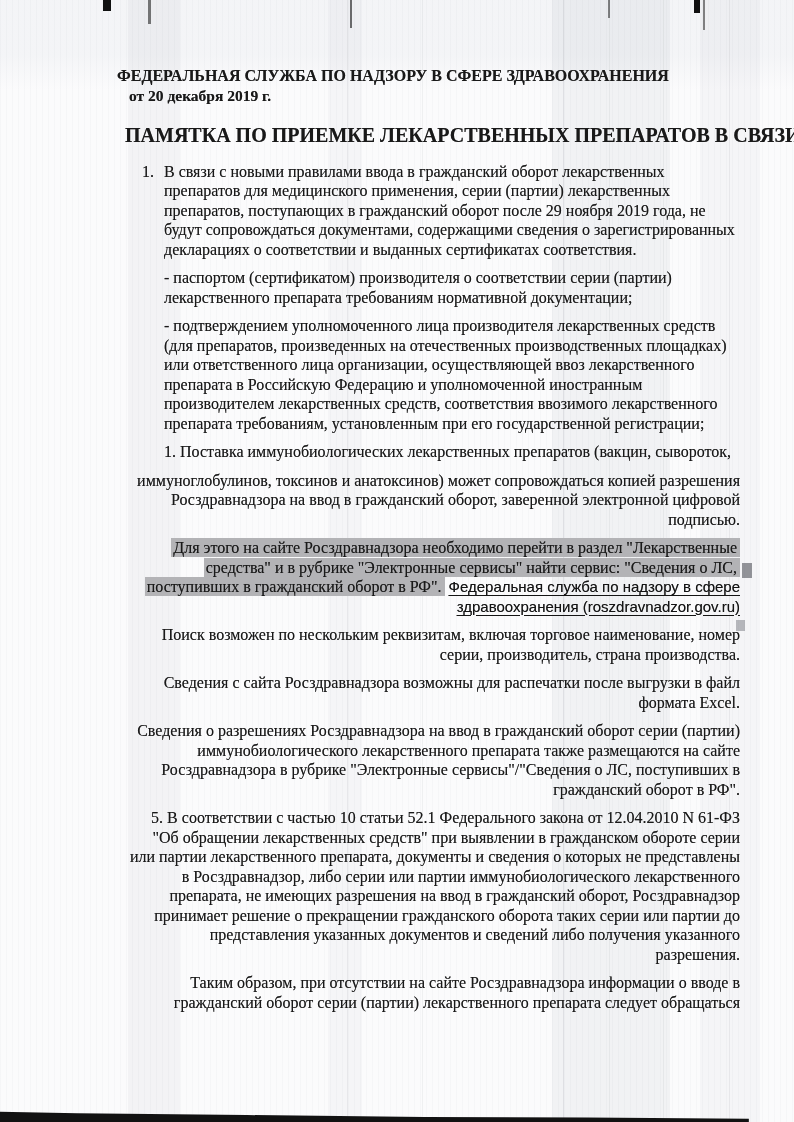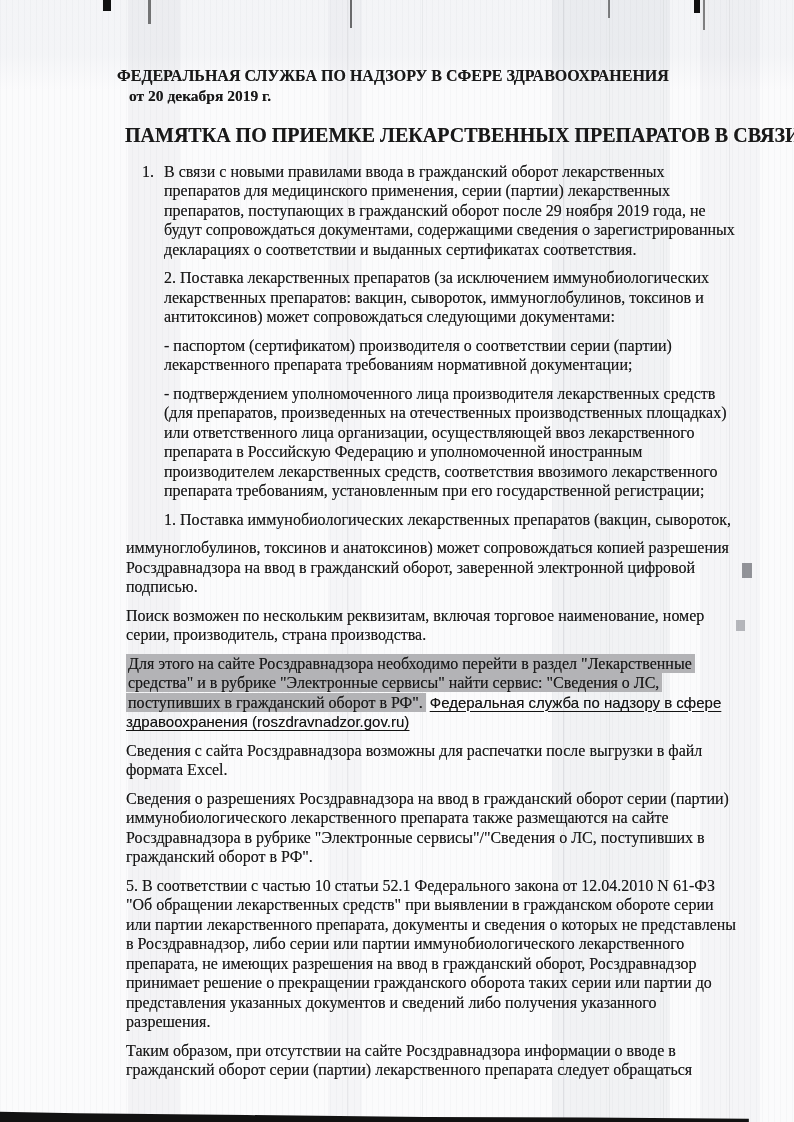--- a/index.html
+++ b/index.html
@@ -41,21 +41,21 @@
   }
   .org{margin:0;font-weight:bold;font-size:16px;line-height:20px;}
   .date{margin:0 0 0 12px;font-weight:bold;font-size:15.5px;line-height:20px;}
   .doc-title{margin:14px 0 0 8px;font-weight:bold;font-size:20px;line-height:30.5px;width:640px;}
   .doc-title div{white-space:nowrap;}
   .body-text{margin-top:11px;}
   .body-text p{margin:9px;}
   .list-block{margin-left:38px;width:594px;}
   .item1{text-indent:-22px;}
   .item-num{display:inline-block;width:22px;text-indent:0;}
-  .flush-block{width:632px;}
+  .flush-block{width:632px;text-align:right;}
   mark{
     background:#b3b3b6;
     color:inherit;
     padding:1px 3px 1px 2px;
     box-decoration-break:clone;
     -webkit-box-decoration-break:clone;
   }
   .weblink{
     font-family:"Liberation Sans","DejaVu Sans",sans-serif;
     font-size:15px;
@@ -94,30 +94,29 @@
     <p class="org">ФЕДЕРАЛЬНАЯ СЛУЖБА ПО НАДЗОРУ В СФЕРЕ ЗДРАВООХРАНЕНИЯ</p>
     <p class="date">от 20 декабря 2019 г.</p>
 
     <div class="doc-title">
       <div>ПАМЯТКА ПО ПРИЕМКЕ ЛЕКАРСТВЕННЫХ ПРЕПАРАТОВ В СВЯЗИ С</div>
     </div>
 
     <div class="body-text">
       <div class="list-block">
         <p class="item1"><span class="item-num">1.</span><span>В связи с новыми правилами ввода в гражданский оборот лекарственных препаратов для медицинского применения, серии (партии) лекарственных препаратов, поступающих в гражданский оборот после 29 ноября 2019 года, не будут сопровождаться документами, содержащими сведения о зарегистрированных декларациях о соответствии и выданных сертификатах соответствия.</span></p>
-        <p>2. Поставка лекарственных препаратов (за исключением иммунобиологических лекарственных препаратов: вакцин, сывороток, иммуноглобулинов, токсинов и антитоксинов) может сопровождаться следующими документами:</p>
         <p>- паспортом (сертификатом) производителя о соответствии серии (партии) лекарственного препарата требованиям нормативной документации;</p>
         <p>- подтверждением уполномоченного лица производителя лекарственных средств (для препаратов, произведенных на отечественных производственных площадках) или ответственного лица организации, осуществляющей ввоз лекарственного препарата в Российскую Федерацию и уполномоченной иностранным производителем лекарственных средств, соответствия ввозимого лекарственного препарата требованиям, установленным при его государственной регистрации;</p>
         <p>1. Поставка иммунобиологических лекарственных препаратов (вакцин, сывороток,</p>
       </div>
 
       <div class="flush-block">
         <p>иммуноглобулинов, токсинов и анатоксинов) может сопровождаться копией разрешения Росздравнадзора на ввод в гражданский оборот, заверенной электронной цифровой подписью.</p>
+        <p><mark>Для этого на сайте Росздравнадзора необходимо перейти в раздел "Лекарственные средства" и в рубрике "Электронные сервисы" найти сервис: "Сведения о ЛС, поступивших в гражданский оборот в РФ".</mark> <a class="weblink">Федеральная служба по надзору в сфере здравоохранения (roszdravnadzor.gov.ru)</a></p>
         <p>Поиск возможен по нескольким реквизитам, включая торговое наименование, номер серии, производитель, страна производства.</p>
-        <p><mark>Для этого на сайте Росздравнадзора необходимо перейти в раздел "Лекарственные средства" и в рубрике "Электронные сервисы" найти сервис: "Сведения о ЛС, поступивших в гражданский оборот в РФ".</mark> <a class="weblink">Федеральная служба по надзору в сфере здравоохранения (roszdravnadzor.gov.ru)</a></p>
         <p>Сведения с сайта Росздравнадзора возможны для распечатки после выгрузки в файл формата Excel.</p>
         <p>Сведения о разрешениях Росздравнадзора на ввод в гражданский оборот серии (партии) иммунобиологического лекарственного препарата также размещаются на сайте Росздравнадзора в рубрике "Электронные сервисы"/"Сведения о ЛС, поступивших в гражданский оборот в РФ".</p>
         <p>5. В соответствии с частью 10 статьи 52.1 Федерального закона от 12.04.2010 N 61-ФЗ "Об обращении лекарственных средств" при выявлении в гражданском обороте серии или партии лекарственного препарата, документы и сведения о которых не представлены в Росздравнадзор, либо серии или партии иммунобиологического лекарственного препарата, не имеющих разрешения на ввод в гражданский оборот, Росздравнадзор принимает решение о прекращении гражданского оборота таких серии или партии до представления указанных документов и сведений либо получения указанного разрешения.</p>
         <p>Таким образом, при отсутствии на сайте Росздравнадзора информации о вводе в гражданский оборот серии (партии) лекарственного препарата следует обращаться</p>
       </div>
     </div>
   </div>
 </div>
 
 </body></html>

